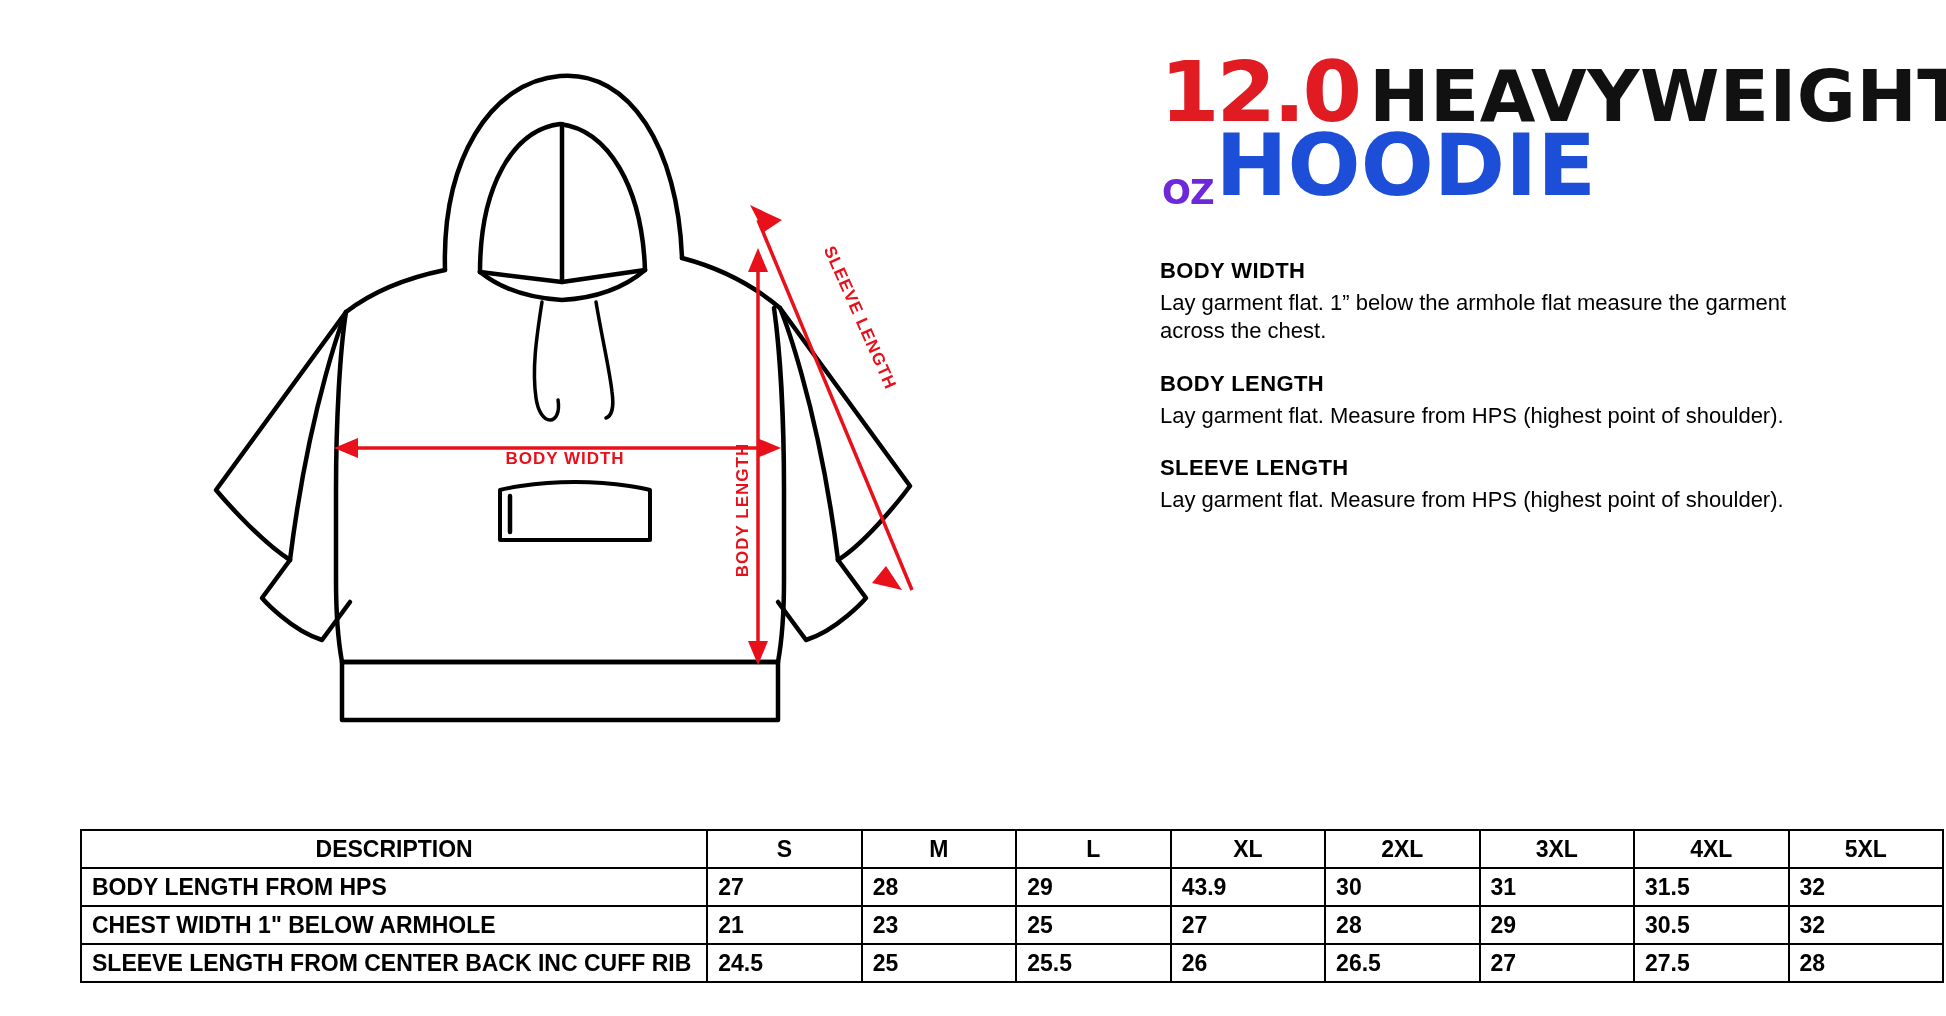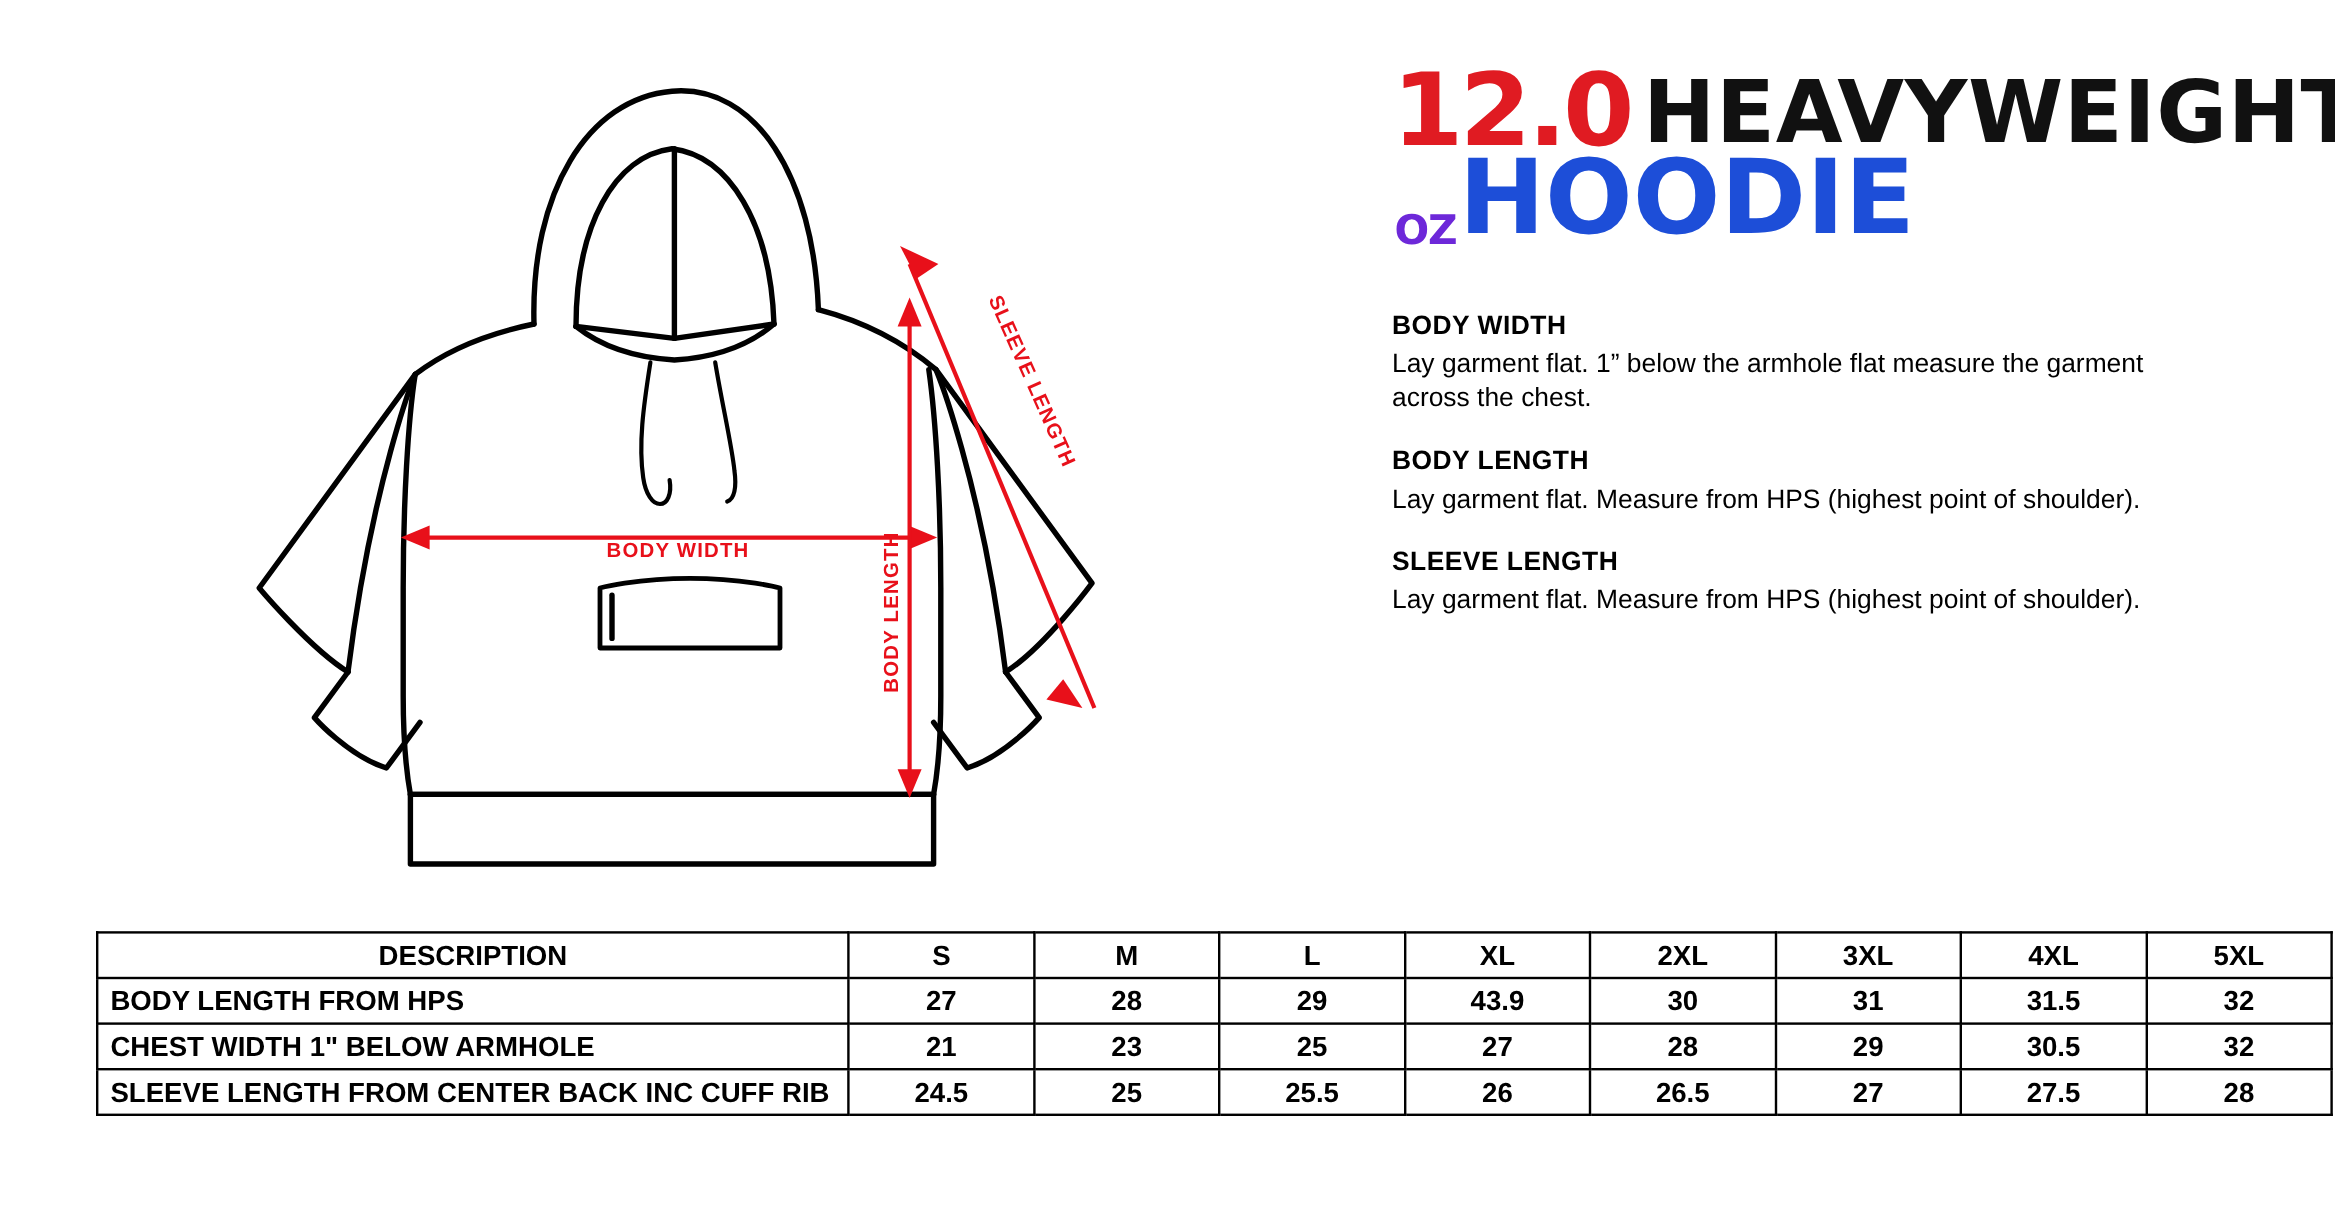--- a/index.html
+++ b/index.html
@@ -39,21 +39,21 @@
     width: 720px;
   }
 
   .title-block {
     display: block;
     line-height: 0.92;
     margin-bottom: 52px;
   }
   .title-row1 {
     display: flex;
-    align-items: center;
+    align-items: flex-end;
     white-space: nowrap;
   }
   .title-row2 {
     display: flex;
     align-items: flex-end;
     white-space: nowrap;
     margin-top: -6px;
   }
   .t-120 {
     font-family: "DejaVu Sans", sans-serif;
@@ -112,21 +112,21 @@
     font-family: "Liberation Sans", sans-serif;
     font-weight: bold;
     font-size: 34px;
     margin-top: 38px;
   }
 
   
   #size-table {
     position: absolute;
     left: 80px;
-    top: 776px;
+    top: 829px;
     width: 1864px;
     border-collapse: collapse;
     table-layout: fixed;
     font-family: "Liberation Sans", sans-serif;
   }
   #size-table td, #size-table th {
     border: 2px solid #000000;
     height: 38px;
     font-size: 23px;
     font-weight: bold;
@@ -138,21 +138,21 @@
   }
   #size-table thead th.size-head {
     text-align: center;
   }
   #size-table td.row-label {
     text-align: left;
     white-space: nowrap;
     margin-top: 28px;
   }
   #size-table td.val {
-    text-align: center;
+    text-align: left;
   }
 </style>
 </head>
 <body>
 
 <div id="page">
 
   <div id="illustration">
     <svg width="820" height="790" viewBox="0 0 820 790" xmlns="http://www.w3.org/2000/svg">
       <g fill="none" stroke="#000000" stroke-width="4.5" stroke-linejoin="round" stroke-linecap="round">

